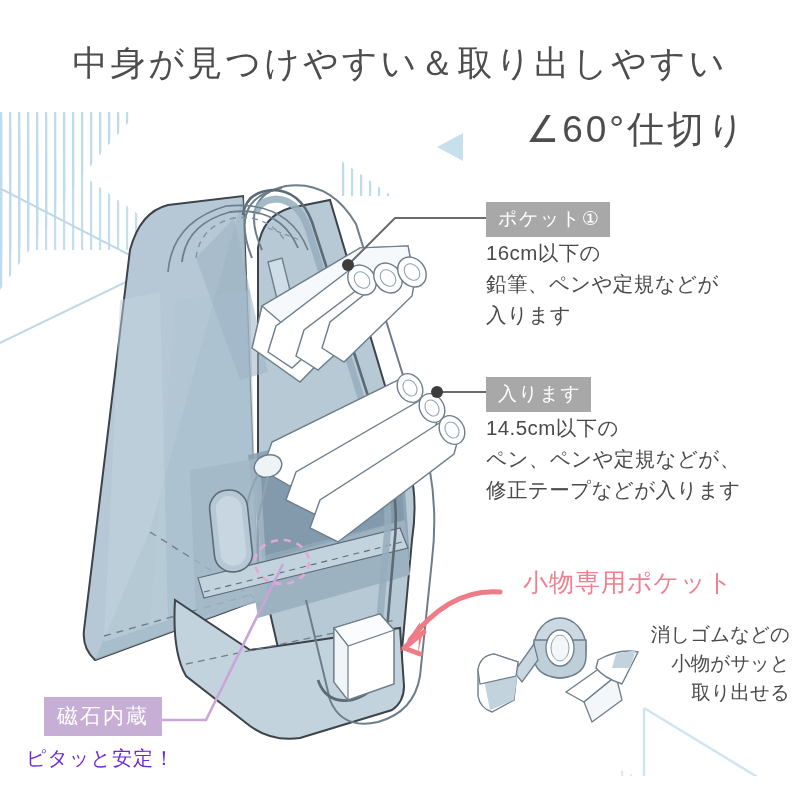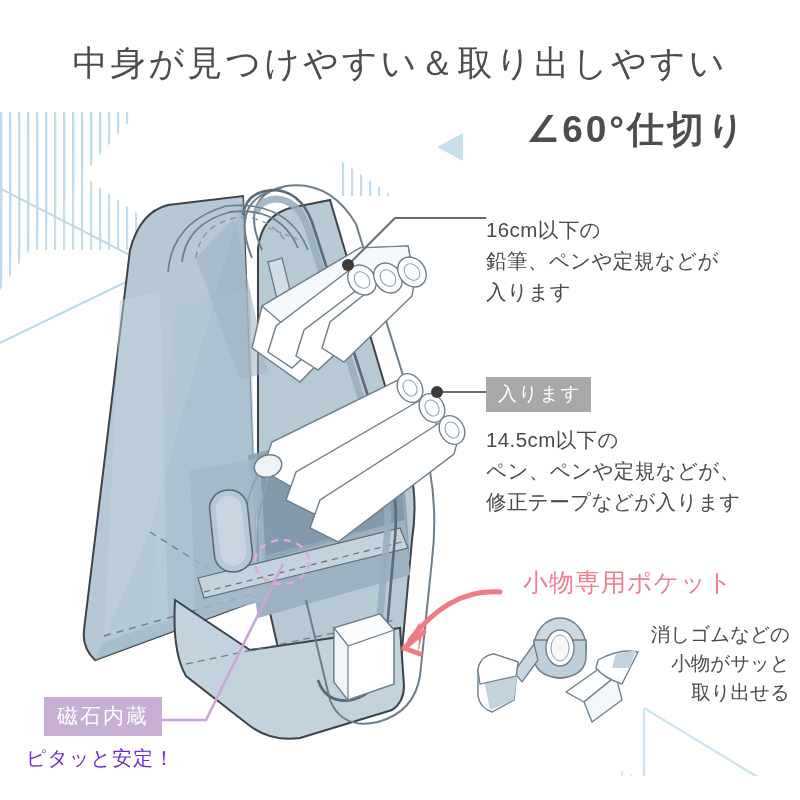--- a/index.html
+++ b/index.html
@@ -26,40 +26,40 @@
     letter-spacing: 3px;
     color: #4d4d4d;
     font-weight: 400;
     white-space: nowrap;
   }
   #headline-2 {
     right: 52px; top: 105px;
     font-size: 37px;
     letter-spacing: 3px;
     color: #4d4d4d;
-    font-weight: 700;
+    font-weight: 400;
     white-space: nowrap;
   }
 
   
   .pocket-badge {
     background: #a8a8a8;
     color: #ffffff;
     font-size: 19px;
     letter-spacing: 1.5px;
     padding: 4px 10px 5px 12px;
     display: inline-block;
     white-space: nowrap;
   }
   .pocket-body {
     font-size: 20.5px;
     line-height: 1.52;
     color: #4a4a4a;
     letter-spacing: 0.4px;
-    margin-top: 12px;
+    margin-top: 0;
     white-space: pre-line;
   }
   #pocket1-block { left: 486px; top: 202px; }
   #pocket2-block { left: 486px; top: 377px; }
 
   
   #kokimono-label {
     left: 523px; top: 566px;
     font-size: 25px;
     letter-spacing: 1px;
@@ -313,20 +313,21 @@
     <g>
       <polyline points="283,564 206,720 156,720" fill="none" stroke="#c9a5d8" stroke-width="2.6"></polyline>
       <polyline points="156,720 134,720" fill="none" stroke="#c9a5d8" stroke-width="2.6"></polyline>
     </g>
   </svg>
 
   <div class="abs" id="headline-1">中身が見つけやすい＆取り出しやすい</div>
   <div class="abs" id="headline-2">∠60°仕切り</div>
 
   <div class="abs" id="pocket1-block">
+    <div class="pocket-badge">ポケット①</div>
     <div class="pocket-body">16cm以下の
 鉛筆、ペンや定規などが
 入ります</div>
   </div>
 
   <div class="abs" id="pocket2-block">
     <div class="pocket-badge">入ります</div>
     <div class="pocket-body">14.5cm以下の
 ペン、ペンや定規などが、
 修正テープなどが入ります</div>

